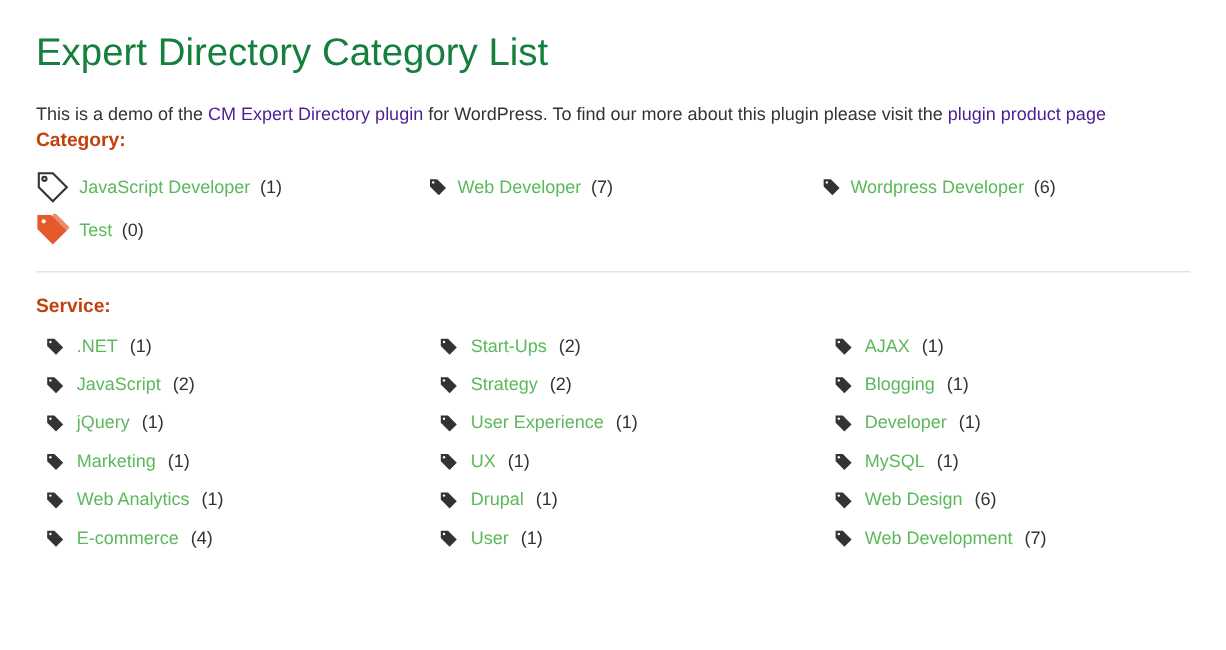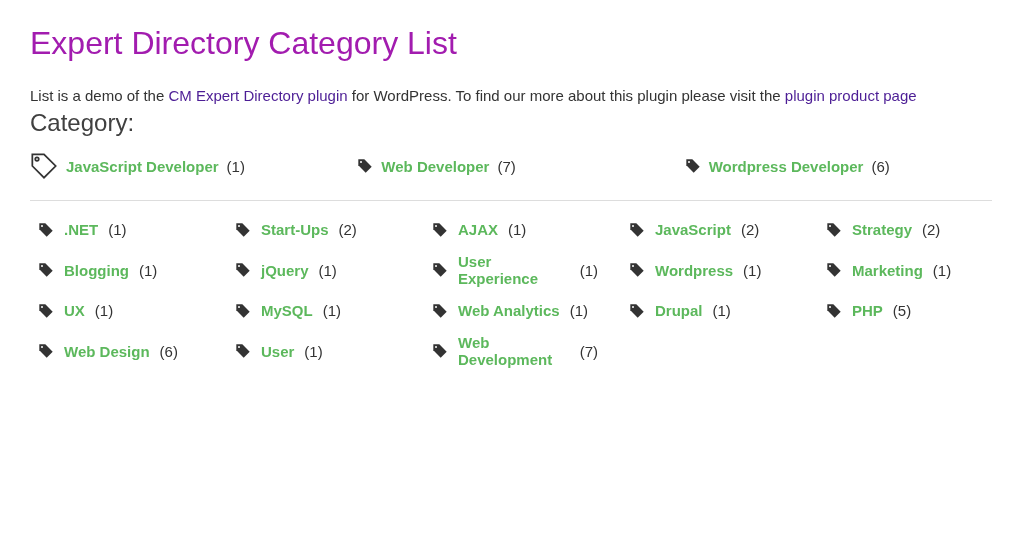--- a/index.html
+++ b/index.html
@@ -9,36 +9,36 @@
     }
     body {
       font-family: 'Comic Sans MS', 'Chalkboard SE', 'Marker Felt', sans-serif;
       background: #fff;
       padding: 25px 30px;
       color: #333;
     }
     .page-title {
       font-size: 32px;
       font-weight: normal;
-      color: #a21caf;
+      color: #15803d;
       margin-bottom: 25px;
     }
     .intro-text {
       font-size: 15px;
       color: #333;
       margin-bottom: 5px;
     }
     .intro-text a {
       color: #4c1d95;
       text-decoration: none;
     }
     .section-title {
-      font-size: 24px;
-      font-weight: normal;
-      color: #404040;
+      font-size: 16px;
+      font-weight: bold;
+      color: #c2410c;
       margin-bottom: 15px;
     }
     .category-section {
       margin-bottom: 15px;
     }
     .category-grid {
       display: grid;
       grid-template-columns: repeat(3, 1fr);
       gap: 8px 20px;
     }
@@ -54,57 +54,56 @@
     }
     .tag-icon-small {
       width: 16px;
       height: 16px;
       flex-shrink: 0;
     }
     .item-link {
       color: #5cb85c;
       text-decoration: none;
       font-size: 15px;
-      font-weight: bold;
     }
     .item-count {
       color: #333;
       font-size: 15px;
     }
     .divider {
       border: none;
       border-top: 1px solid #ddd;
       margin: 20px 0;
     }
     .service-section {
       margin-top: 15px;
     }
     .service-grid {
       display: grid;
-      grid-template-columns: repeat(5, 1fr);
+      grid-template-columns: repeat(3, 1fr);
       gap: 15px 23px;
       margin-top: 15px;
     }
     .service-item {
       display: flex;
       align-items: center;
       gap: 10px;
       padding-left: 8px;
     }
     .special-row {
       grid-column: 1;
     }
   </style>
 </head>
 <body>
 
 <h1 class="page-title">Expert Directory Category List</h1>
 
 <p class="intro-text">
-  <span>List is a demo of the </span><a href="#">CM Expert Directory plugin</a><span> for WordPress. To find our more about this plugin please visit the </span><a href="#">plugin product page</a>
+  <span>This is a demo of the </span><a href="#">CM Expert Directory plugin</a><span> for WordPress. To find our more about this plugin please visit the </span><a href="#">plugin product page</a>
 </p>
 
 <div class="category-section">
   <h2 class="section-title">Category:</h2>
   <div class="category-grid" id="category-grid">
       <div class="category-item">
         <svg class="tag-icon-large" viewBox="0 0 24 24" width="28" height="28">
       <path fill="none" stroke="#333" stroke-width="1.5" d="M12 2l10 10-10 10L2 12V2h10z"></path>
       <circle cx="6" cy="6" r="1.5" fill="none" stroke="#333" stroke-width="1.5"></circle>
     </svg>
@@ -120,26 +119,36 @@
         <span class="item-count">(7)</span>
       </div>
       <div class="category-item">
         <svg class="tag-icon-small" viewBox="0 0 24 24" width="16" height="16">
       <path fill="#333" d="M11 2l11 11-9 9L2 11V2h9z"></path>
       <circle cx="6" cy="6" r="1.5" fill="#fff"></circle>
     </svg>
         <a href="#" class="item-link">Wordpress Developer</a>
         <span class="item-count">(6)</span>
       </div>
+      <div class="category-item special-row">
+        <svg class="tag-icon-large" viewBox="0 0 24 24" width="28" height="28">
+      <path fill="#e55a2b" d="M11 1l11 11-10 10L1 11V1h10z"></path>
+      <circle cx="5.5" cy="5.5" r="1.5" fill="#fff"></circle>
+      <path fill="#e55a2b" d="M14 0l10 10-2 2L12 2V0h2z" opacity="0.7"></path>
+    </svg>
+        <a href="#" class="item-link">Test</a>
+        <span class="item-count">(0)</span>
+      </div>
     </div>
 </div>
 
 <hr class="divider">
 
 <div class="service-section">
+  <h2 class="section-title">Service:</h2>
   <div class="service-grid" id="service-grid">
       <div class="service-item">
         <svg class="tag-icon-small" viewBox="0 0 24 24" width="16" height="16">
       <path fill="#333" d="M11 2l11 11-9 9L2 11V2h9z"></path>
       <circle cx="6" cy="6" r="1.5" fill="#fff"></circle>
     </svg>
         <a href="#" class="item-link">.NET</a>
         <span class="item-count">(1)</span>
       </div>
       <div class="service-item">
@@ -196,21 +205,21 @@
       <circle cx="6" cy="6" r="1.5" fill="#fff"></circle>
     </svg>
         <a href="#" class="item-link">User Experience</a>
         <span class="item-count">(1)</span>
       </div>
       <div class="service-item">
         <svg class="tag-icon-small" viewBox="0 0 24 24" width="16" height="16">
       <path fill="#333" d="M11 2l11 11-9 9L2 11V2h9z"></path>
       <circle cx="6" cy="6" r="1.5" fill="#fff"></circle>
     </svg>
-        <a href="#" class="item-link">Wordpress</a>
+        <a href="#" class="item-link">Developer</a>
         <span class="item-count">(1)</span>
       </div>
       <div class="service-item">
         <svg class="tag-icon-small" viewBox="0 0 24 24" width="16" height="16">
       <path fill="#333" d="M11 2l11 11-9 9L2 11V2h9z"></path>
       <circle cx="6" cy="6" r="1.5" fill="#fff"></circle>
     </svg>
         <a href="#" class="item-link">Marketing</a>
         <span class="item-count">(1)</span>
       </div>
@@ -238,42 +247,42 @@
         <a href="#" class="item-link">Web Analytics</a>
         <span class="item-count">(1)</span>
       </div>
       <div class="service-item">
         <svg class="tag-icon-small" viewBox="0 0 24 24" width="16" height="16">
       <path fill="#333" d="M11 2l11 11-9 9L2 11V2h9z"></path>
       <circle cx="6" cy="6" r="1.5" fill="#fff"></circle>
     </svg>
         <a href="#" class="item-link">Drupal</a>
         <span class="item-count">(1)</span>
-      </div>
-      <div class="service-item">
-        <svg class="tag-icon-small" viewBox="0 0 24 24" width="16" height="16">
-      <path fill="#333" d="M11 2l11 11-9 9L2 11V2h9z"></path>
-      <circle cx="6" cy="6" r="1.5" fill="#fff"></circle>
-    </svg>
-        <a href="#" class="item-link">PHP</a>
-        <span class="item-count">(5)</span>
       </div>
       <div class="service-item">
         <svg class="tag-icon-small" viewBox="0 0 24 24" width="16" height="16">
       <path fill="#333" d="M11 2l11 11-9 9L2 11V2h9z"></path>
       <circle cx="6" cy="6" r="1.5" fill="#fff"></circle>
     </svg>
         <a href="#" class="item-link">Web Design</a>
         <span class="item-count">(6)</span>
       </div>
       <div class="service-item">
         <svg class="tag-icon-small" viewBox="0 0 24 24" width="16" height="16">
       <path fill="#333" d="M11 2l11 11-9 9L2 11V2h9z"></path>
       <circle cx="6" cy="6" r="1.5" fill="#fff"></circle>
     </svg>
+        <a href="#" class="item-link">E-commerce</a>
+        <span class="item-count">(4)</span>
+      </div>
+      <div class="service-item">
+        <svg class="tag-icon-small" viewBox="0 0 24 24" width="16" height="16">
+      <path fill="#333" d="M11 2l11 11-9 9L2 11V2h9z"></path>
+      <circle cx="6" cy="6" r="1.5" fill="#fff"></circle>
+    </svg>
         <a href="#" class="item-link">User</a>
         <span class="item-count">(1)</span>
       </div>
       <div class="service-item">
         <svg class="tag-icon-small" viewBox="0 0 24 24" width="16" height="16">
       <path fill="#333" d="M11 2l11 11-9 9L2 11V2h9z"></path>
       <circle cx="6" cy="6" r="1.5" fill="#fff"></circle>
     </svg>
         <a href="#" class="item-link">Web Development</a>
         <span class="item-count">(7)</span>

